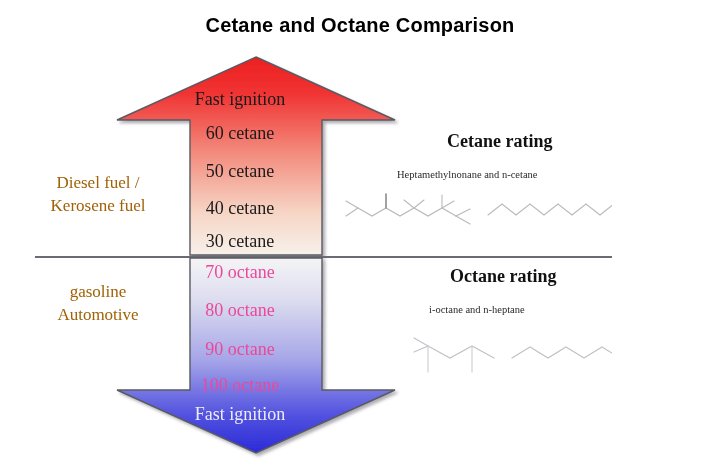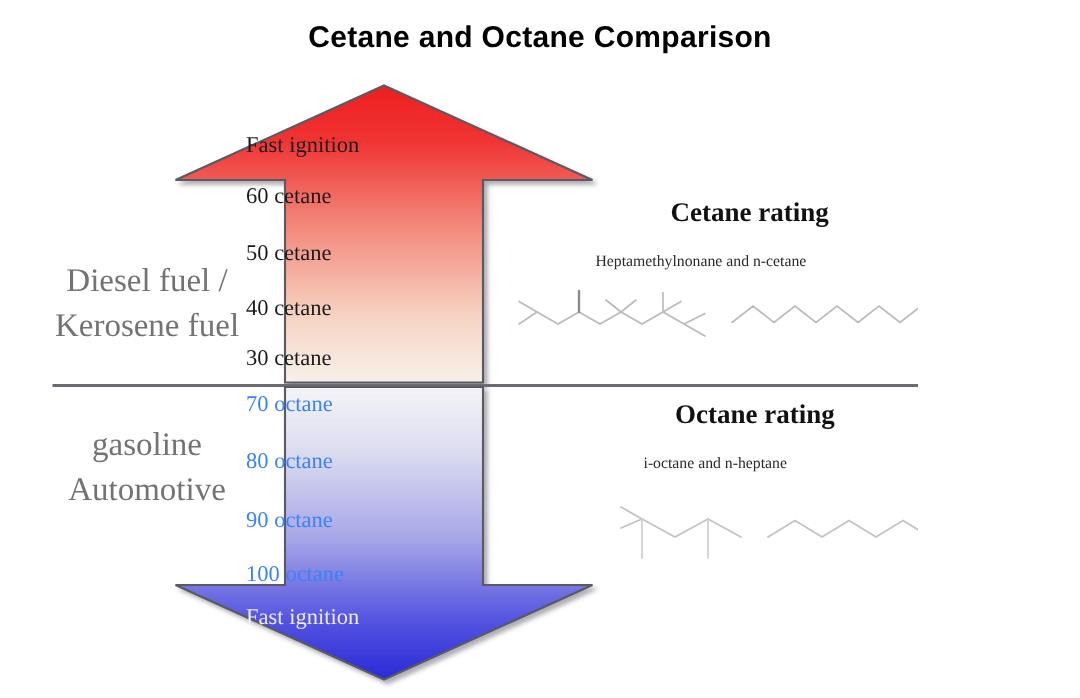--- a/index.html
+++ b/index.html
@@ -50,38 +50,38 @@
     height: 465px;
     z-index: 3;
     pointer-events: none;
   }
   .arrow-group svg { display: block; }
 
   
   .arrow-label {
     position: absolute;
     width: 180px;
-    left: 164px;
-    text-align: left;
-    font-size: 15px;
+    left: 150px;
+    text-align: center;
+    font-size: 18px;
     color: #1a1a1a;
     z-index: 4;
     white-space: nowrap;
   }
-  .arrow-label.blue-text { color: #3b82f6; }
+  .arrow-label.blue-text { color: #ec4899; }
   .arrow-label.white-text { color: #ececf6; }
 
   
   .side-label {
     position: absolute;
     width: 180px;
     left: 8px;
     text-align: center;
-    font-size: 22px;
-    color: #737373;
+    font-size: 17px;
+    color: #a16207;
     line-height: 1.35;
   }
 
   
   .rating-heading {
     position: absolute;
     font-size: 18px;
     color: #111111;
     white-space: nowrap;
     font-weight: bold;

